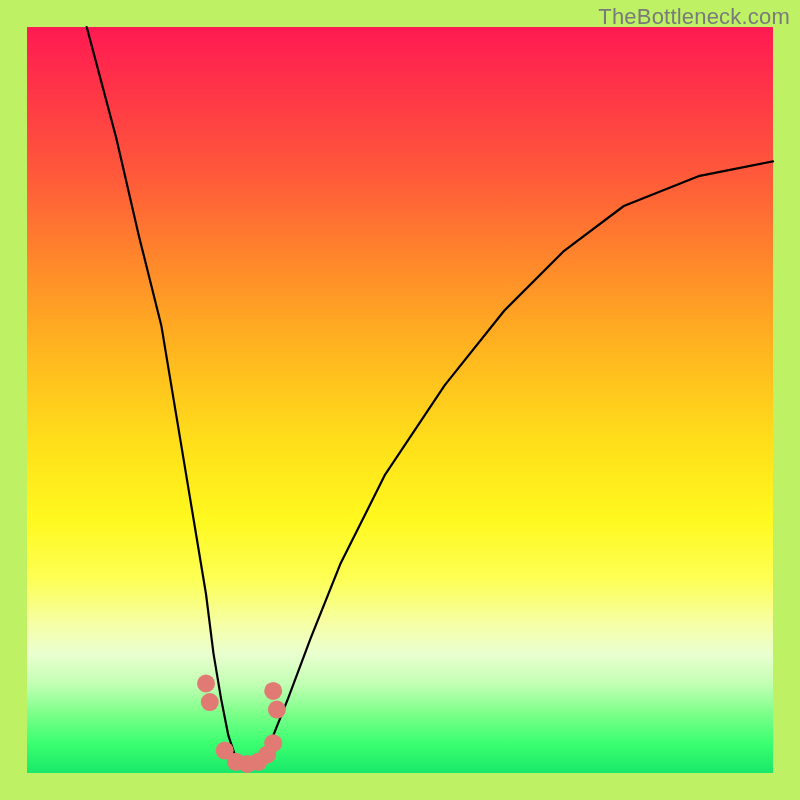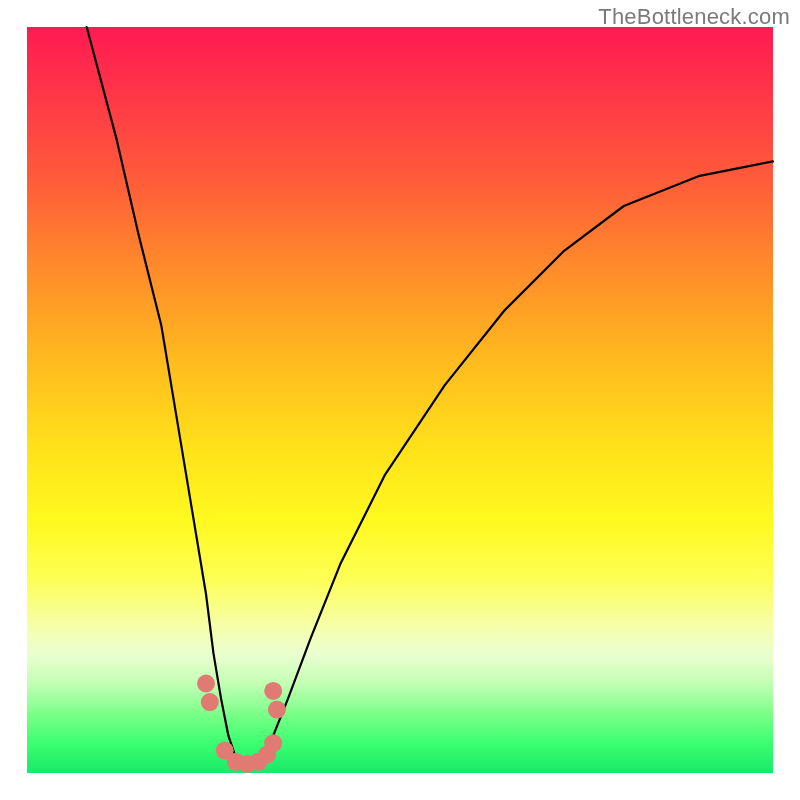--- a/index.html
+++ b/index.html
@@ -9,21 +9,21 @@
     height: 800px;
     background: #000;
     overflow: hidden;
     font-family: Arial, Helvetica, sans-serif;
   }
   .frame {
     position: absolute;
     left: 0; top: 0;
     width: 800px;
     height: 800px;
-    background: #ffffff;
+    background: #bef264;
   }
   .plot-area {
     position: absolute;
     left: 27px;
     top: 27px;
     width: 746px;
     height: 746px;
     
     background: linear-gradient(
       to bottom,

